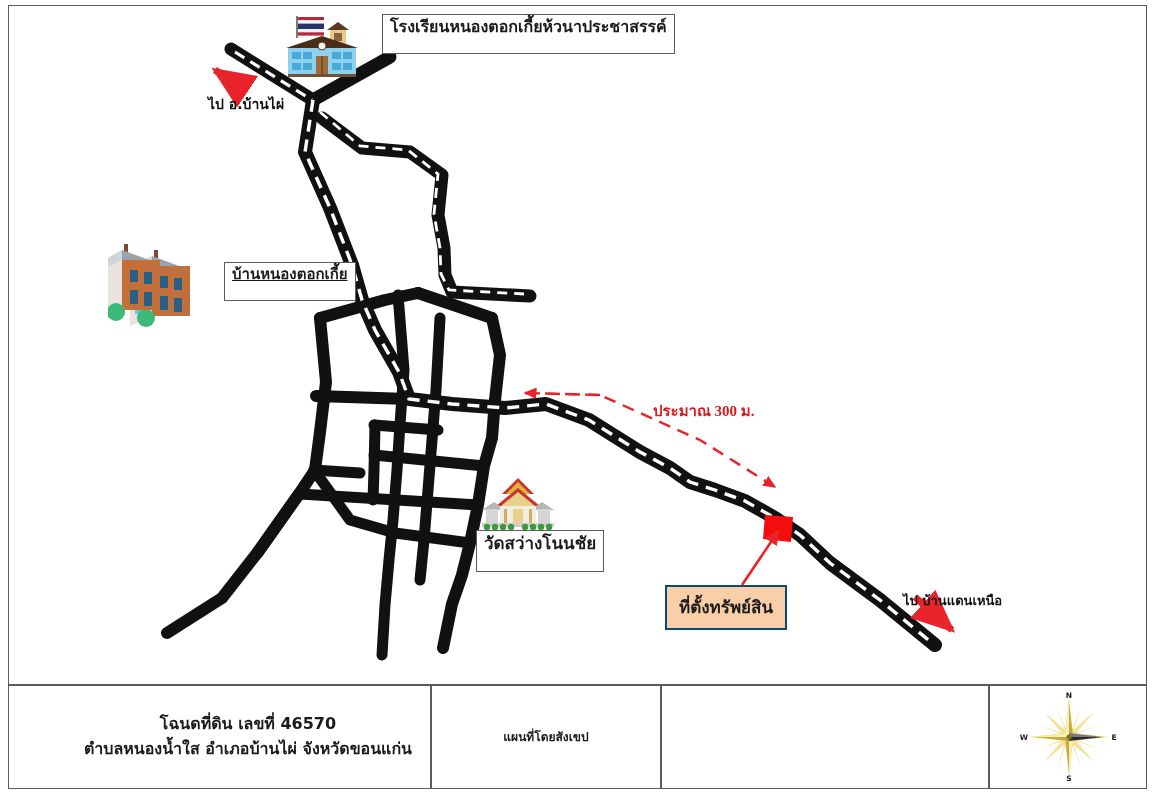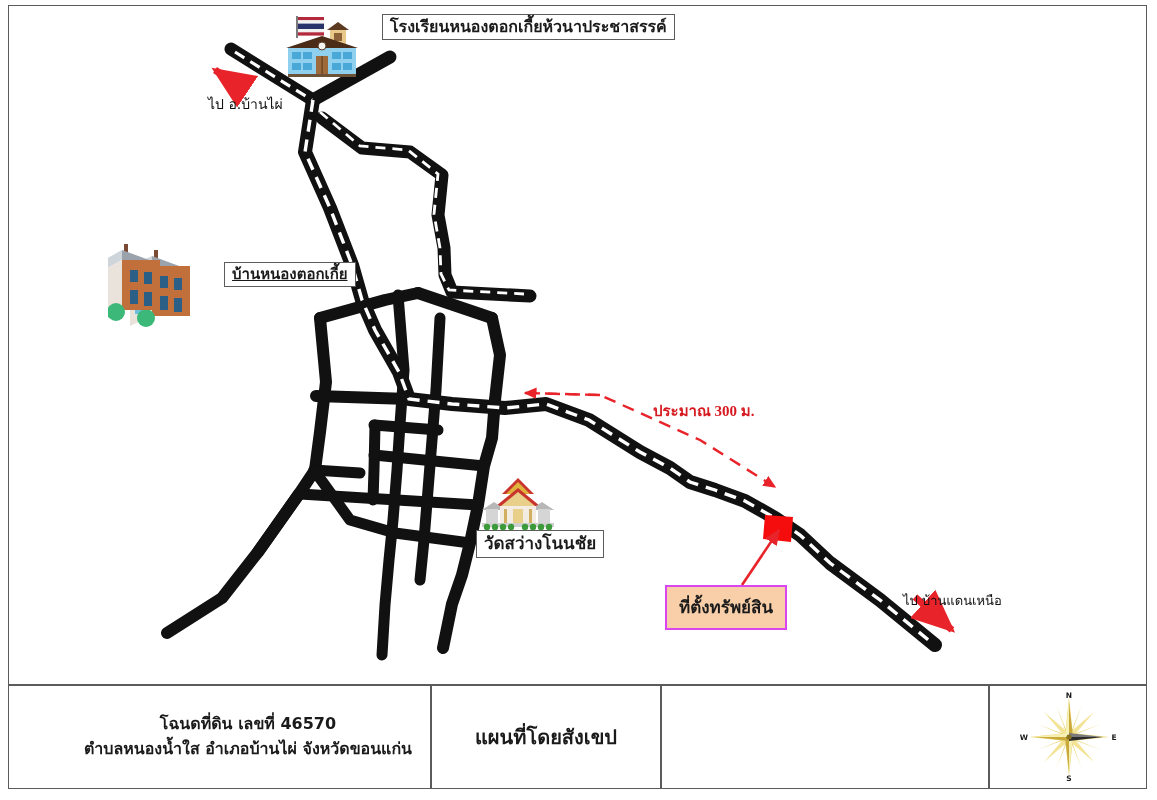--- a/index.html
+++ b/index.html
@@ -35,42 +35,42 @@
     height: 800px;
   }
   
   .map-label {
     position: absolute;
     background: #ffffff;
     border: 1.2px solid #5c5c5c;
     color: #1a1a1a;
     font-weight: bold;
     white-space: nowrap;
-    padding: 3px 7px 3px 7px;
+    padding: 3px 7px 17px 7px;
     line-height: 1.15;
     box-sizing: border-box;
   }
   .plain-label {
     position: absolute;
     color: #111111;
-    font-weight: normal;
+    font-weight: bold;
     white-space: nowrap;
     line-height: 1.1;
   }
   .red-label {
     position: absolute;
     color: #d61a20;
     font-weight: bold;
     white-space: nowrap;
     font-family: Liberation Serif, serif;
   }
   .asset-box {
     position: absolute;
     background: #f8cfa8;
-    border: 2px solid #d946ef;
+    border: 2px solid #0c4a6e;
     color: #1a1a1a;
     font-weight: bold;
     white-space: nowrap;
     padding: 6px 12px 8px 12px;
     box-sizing: border-box;
     text-align: center;
   }
   
   .footer-cell {
     position: absolute;
@@ -295,21 +295,21 @@
   <div class="footer-div" style="left:988px; top:686px; height:102px;"></div>
 
   <div class="footer-cell" style="left:10px; top:686px; width:476px; height:102px;">
     <div class="footer-text" style="font-size:16px;">
       <div>โฉนดที่ดิน เลขที่ 46570</div>
       <div>ตำบลหนองน้ำใส อำเภอบ้านไผ่ จังหวัดขอนแก่น</div>
     </div>
   </div>
 
   <div class="footer-cell" style="left:432px; top:686px; width:228px; height:102px;">
-    <div class="footer-text" style="font-size:20px;text-align:right;">แผนที่โดยสังเขป</div>
+    <div class="footer-text" style="font-size:12px;text-align:right;">แผนที่โดยสังเขป</div>
   </div>
 
   <div class="footer-cell" style="left:662px; top:686px; width:326px; height:102px;">
     
     
   </div>
 
   <div class="footer-cell" style="left:990px; top:686px; width:157px; height:102px;">
     <svg width="104" height="96" viewBox="0 0 104 96">
       <g transform="translate(52,48)">

